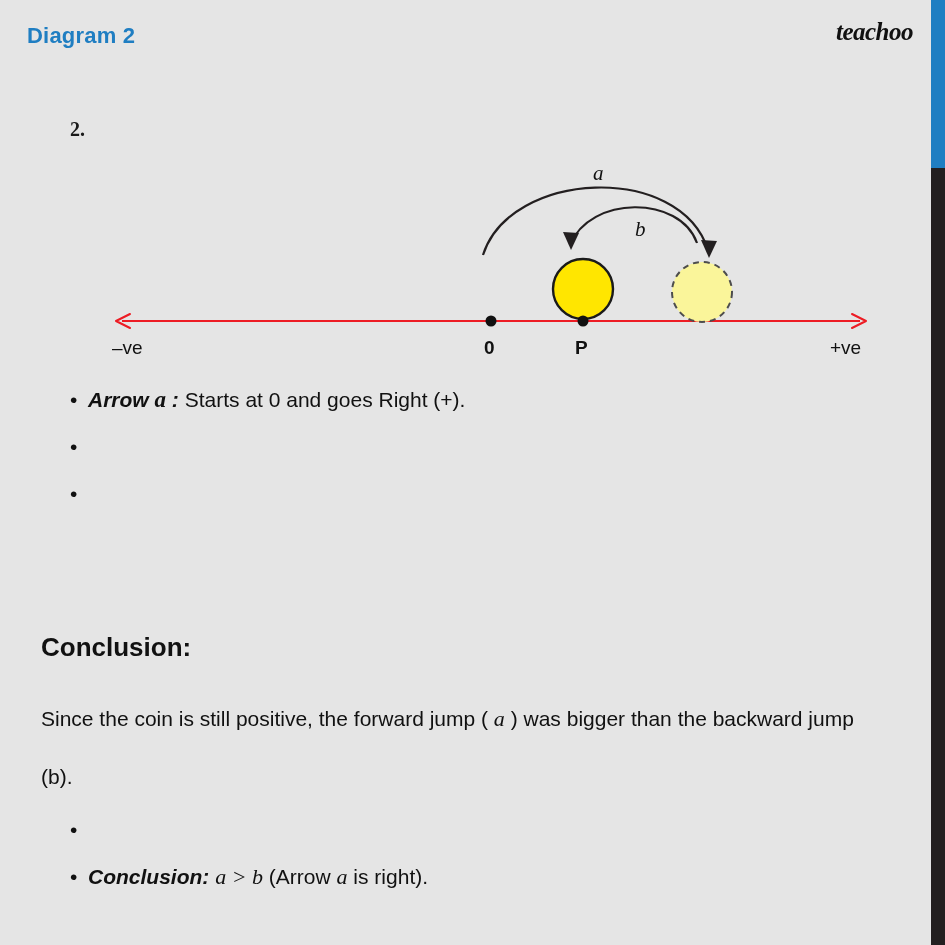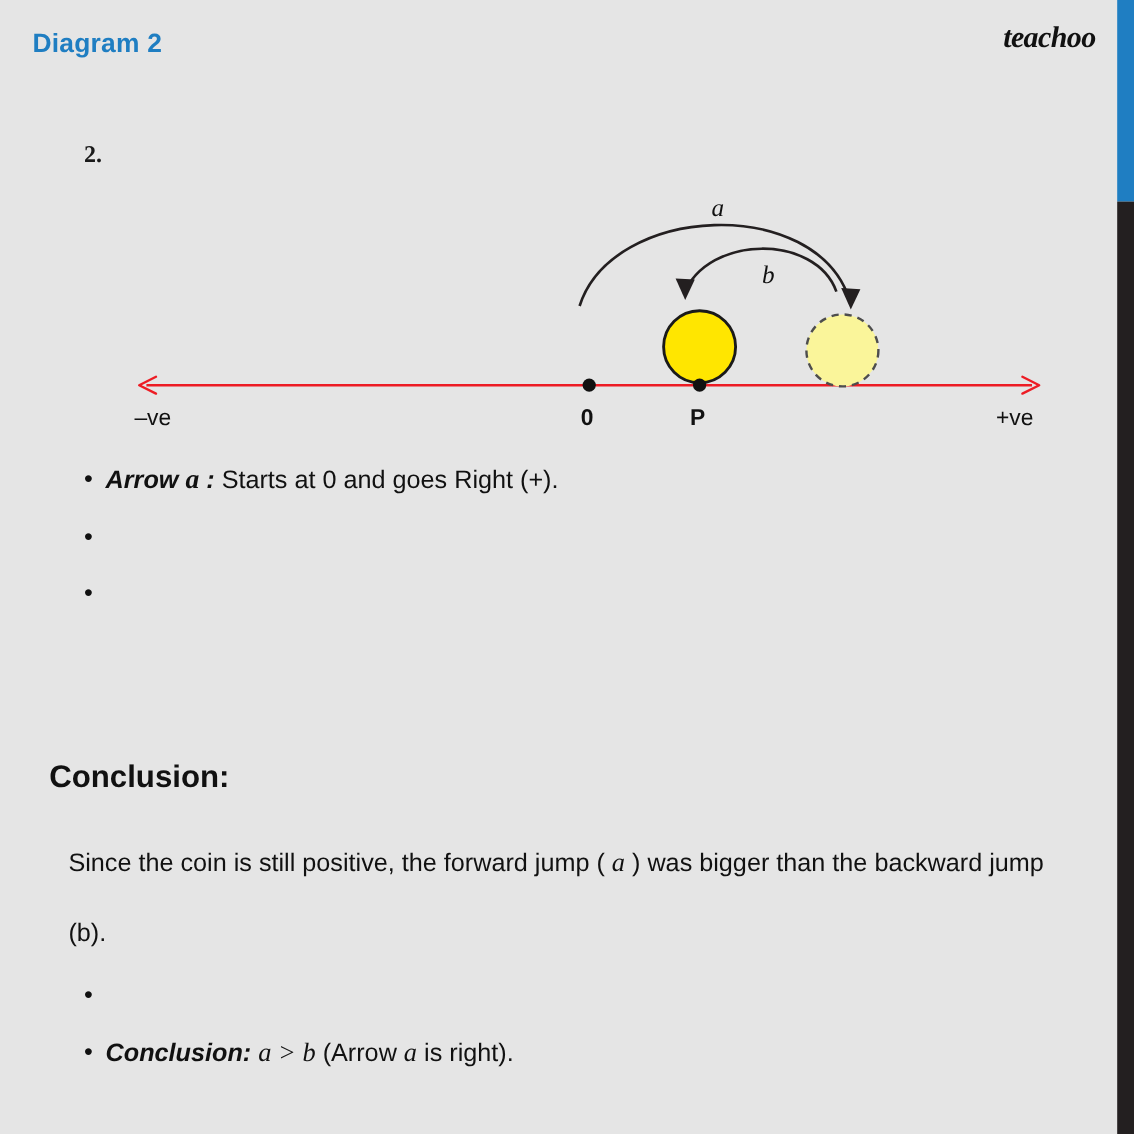--- a/index.html
+++ b/index.html
@@ -121,21 +121,21 @@
   .conclusion-head {
     position: absolute;
     left: 41px;
     top: 632px;
     font-size: 26px;
     font-weight: bold;
     color: #111;
   }
   .conclusion-body {
     position: absolute;
-    left: 57px;
+    left: 41px;
     top: 690px;
     width: 840px;
     font-size: 21px;
     line-height: 58px;
     color: #111;
   }
   .bullets2 {
     position: absolute;
     left: 60px;
     top: 816px;

